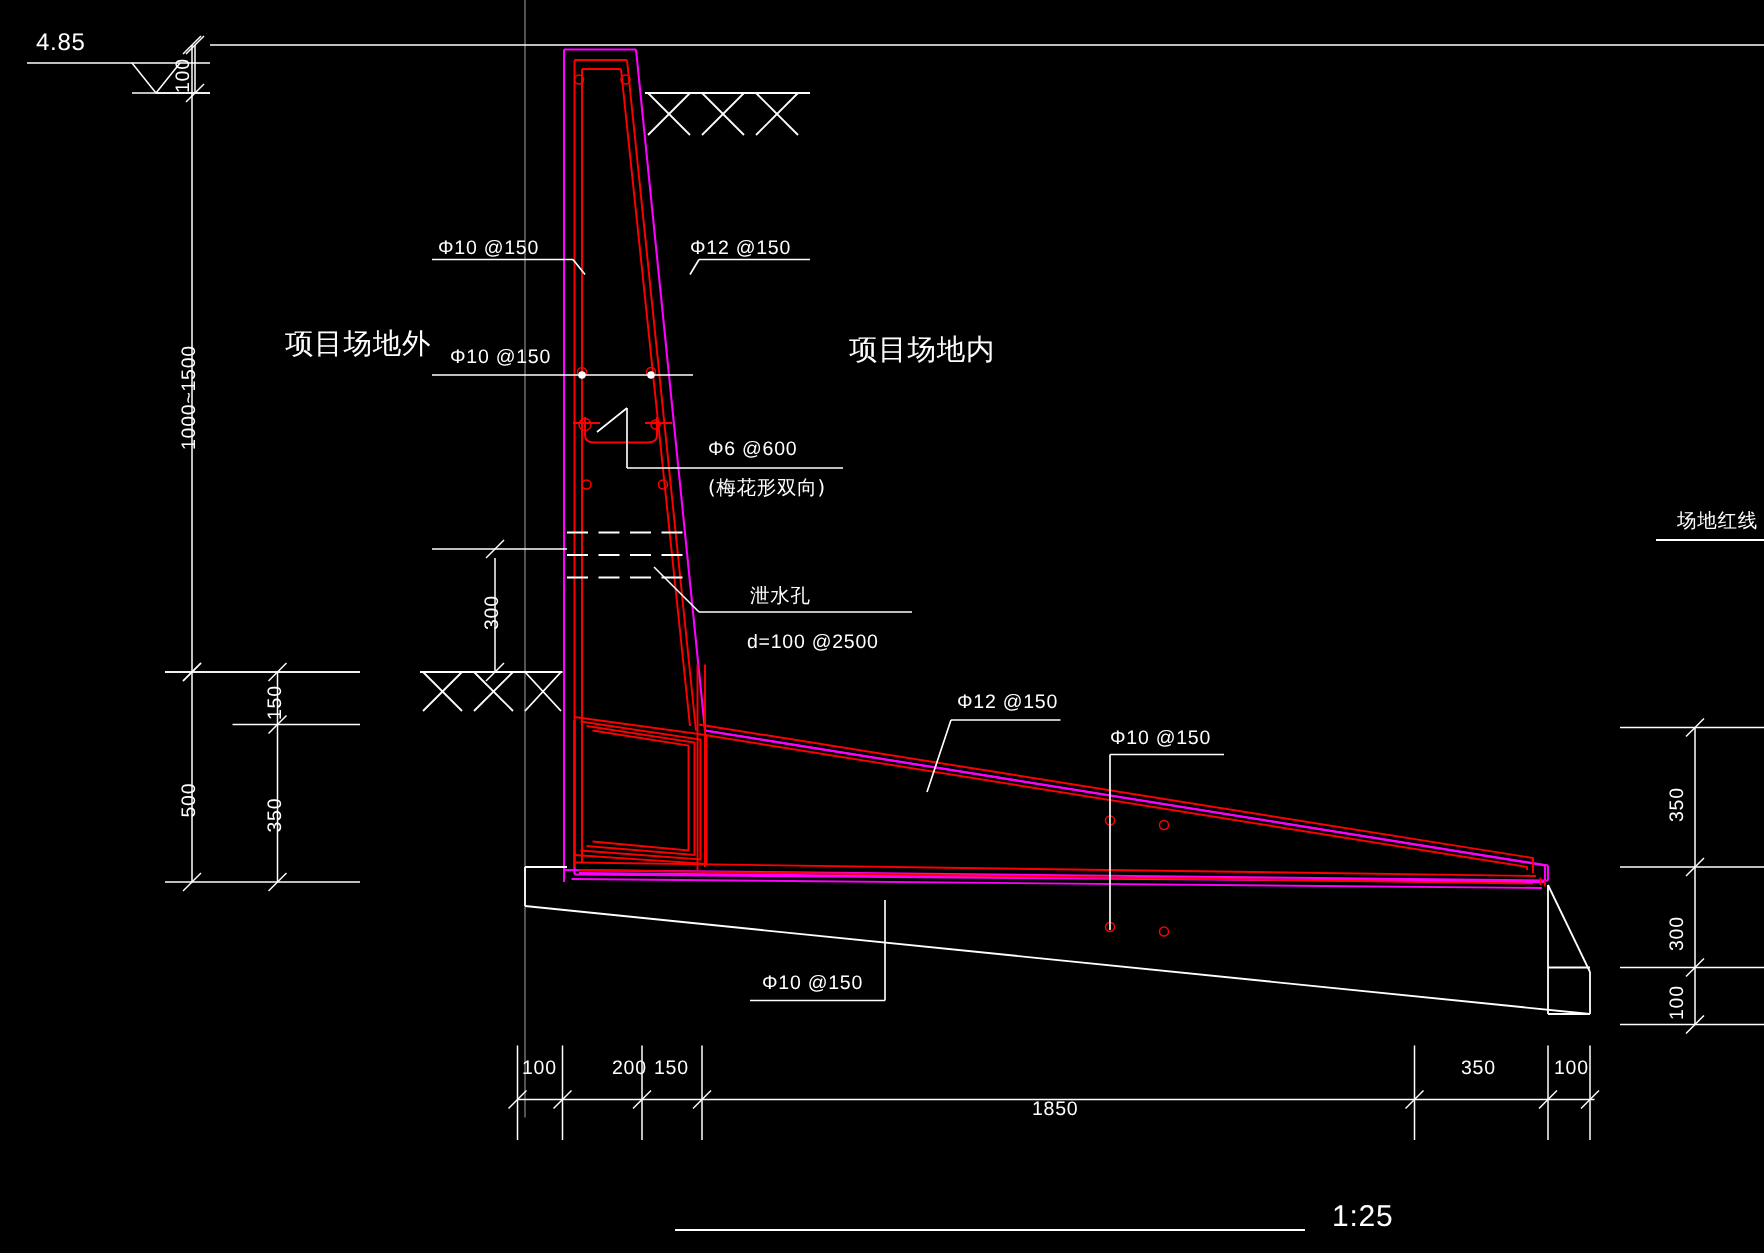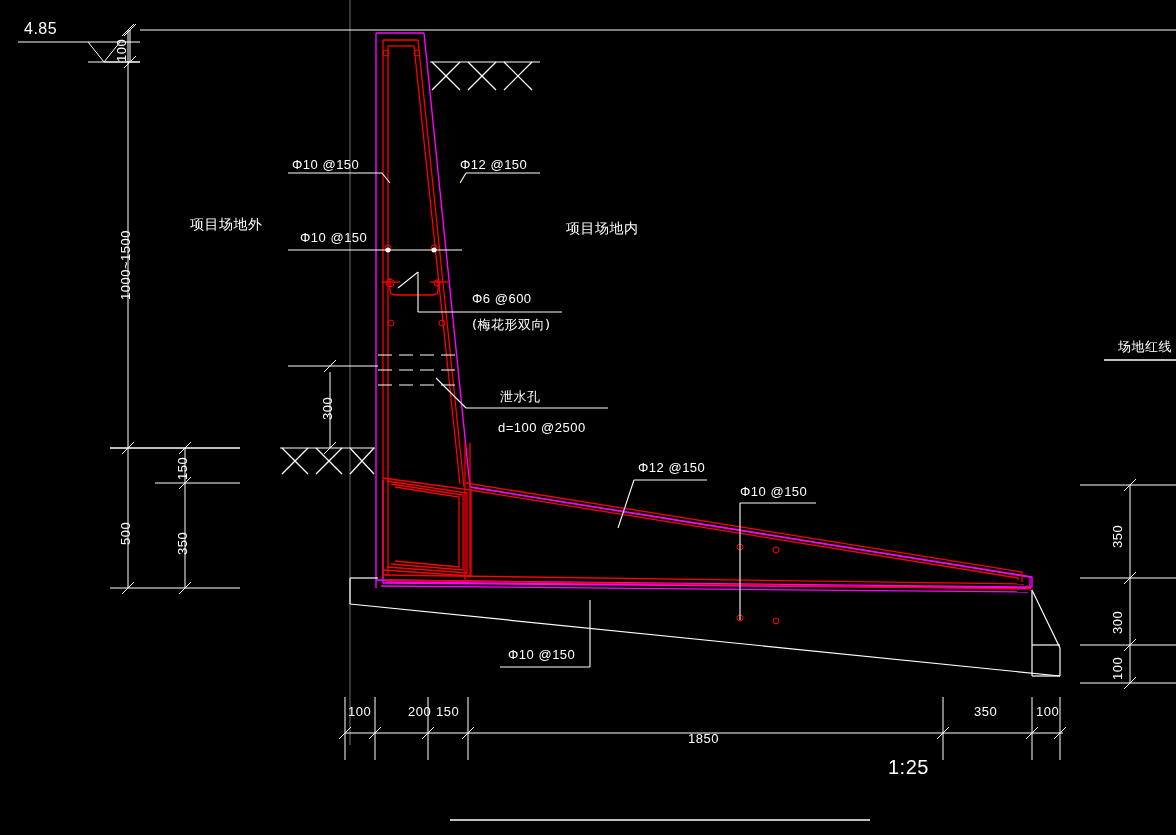--- a/index.html
+++ b/index.html
@@ -4,21 +4,21 @@
 <style>
   html,body{margin:0;padding:0;background:#000;}
   body{width:1176px;height:835px;overflow:hidden;
        font-family:"Liberation Sans","DejaVu Sans",sans-serif;color:#fff;}
   #stage{position:relative;width:1176px;height:733px;background:#000;}
   svg.layer{position:absolute;left:0;top:0;width:1176px;height:835px;overflow:visible;}
   .lbl{position:absolute;color:#fff;white-space:nowrap;letter-spacing:.5px;}
   .dimtxt{font-size:13px;}
   .rebar-txt{font-size:13px;}
   .cn{font-size:13px;font-family:"DejaVu Sans","Liberation Sans",sans-serif;}
-  .cn14{font-size:14px;font-family:Liberation Mono, monospace;}
+  .cn14{font-size:19px;font-family:Liberation Mono, monospace;}
   .rot90{transform:rotate(-90deg);transform-origin:left top;}
   .title{font-size:22px;font-family:"DejaVu Sans","Liberation Sans",sans-serif;letter-spacing:2px;}
   .scale{font-size:20px;}
   .elev{font-size:16px;}
 </style>
 </head>
 <body>
 
 <div id="stage">
 
@@ -292,15 +292,15 @@
   <div class="lbl dimtxt" style="left:388px;top:704px;margin-left:20px;">200</div>
   <div class="lbl dimtxt" style="left:436px;top:704px;">150</div>
   <div class="lbl dimtxt" style="left:688px;top:731px;">1850</div>
   <div class="lbl dimtxt" style="left:974px;top:704px;">350</div>
   <div class="lbl dimtxt" style="left:1036px;top:704px;">100</div>
 
   <div class="lbl dimtxt rot90" style="left:1110px;top:548px;">350</div>
   <div class="lbl dimtxt rot90" style="left:1110px;top:634px;">300</div>
   <div class="lbl dimtxt rot90" style="left:1110px;top:680px;">100</div>
 
-  <div class="lbl scale" style="left:888px;top:756px;">1:25</div>
+  <div class="lbl scale" style="left:888px;top:800px;">1:25</div>
 
 </div>
 
 </body></html>

